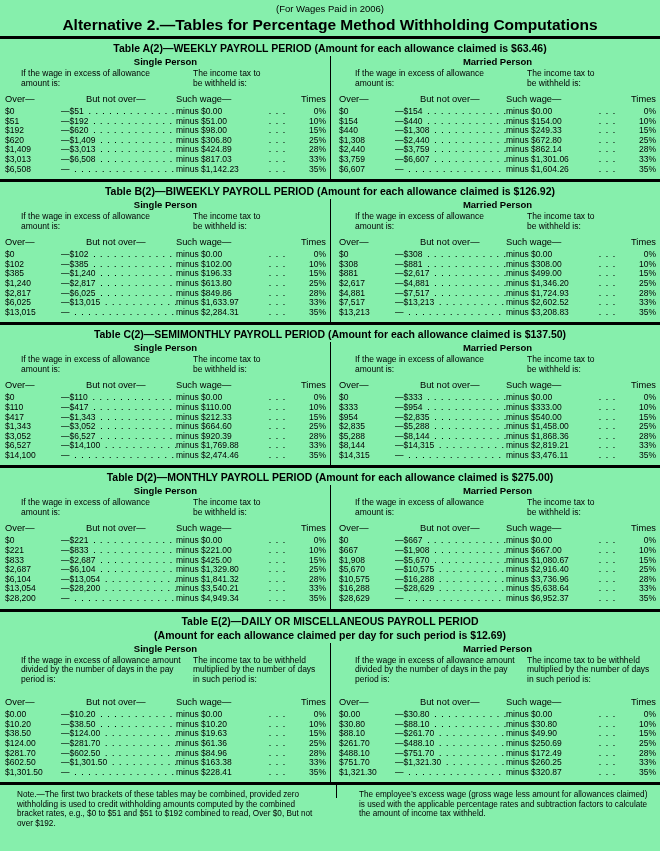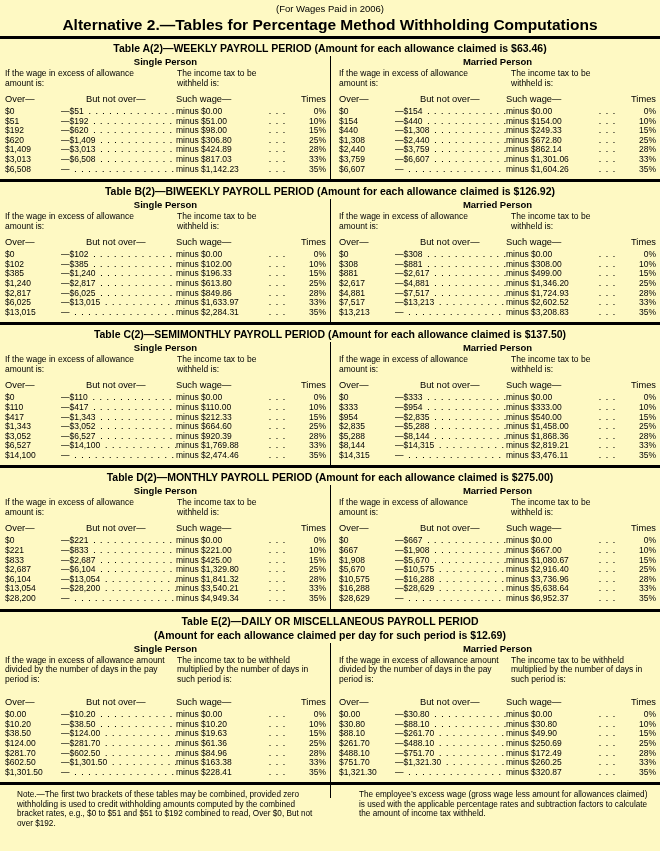--- a/index.html
+++ b/index.html
@@ -1,50 +1,50 @@
 <!DOCTYPE html>
 <html><head>
 <meta charset="utf-8">
 <style>
   * { margin:0; padding:0; box-sizing:border-box; }
   html,body { background:#e8e8e8; }
   .page {
-    width:660px; height:851px; margin:0 auto; background:#fef9c3; color:#000;
+    width:660px; height:851px; margin:0 auto; background:#86efac; color:#000;
     font-family:"Liberation Sans","DejaVu Sans",sans-serif;
     overflow:hidden; position:relative; padding-top:3px;
   }
   .doc-subtitle { text-align:center; font-size:9.5px; line-height:12px; }
   .doc-title { text-align:center; font-size:15.5px; font-weight:bold; line-height:19px; padding-bottom:2px; }
   .rule { height:3px; background:#000; }
   .ttitle { text-align:center; font-size:10.5px; font-weight:bold; padding:3px 0 2px 0; }
   .ttitle2 { text-align:center; font-size:10.5px; font-weight:bold; padding:0 0 2px 0; }
   .halves { display:flex; }
   .half { width:50%; padding:0 4px 5px 5px; }
   .half.married { border-left:1px solid #000; padding-left:8px; }
   .person { text-align:center; font-size:9.5px; font-weight:bold; line-height:12px; }
-  .conds { display:flex; margin:1px 0 5px 0; font-size:8.5px; line-height:9.5px; }
+  .conds { display:flex; margin:1px 0 5px 16px; font-size:8.5px; line-height:9.5px; }
   .cond.left { flex:0 0 172px; padding-right:42px; }
   .cond.right { flex:1; padding-right:56px; }
   .daily .cond.left { padding-right:12px; }
   .daily .cond.right { padding-right:4px; }
   .daily .conds { margin-bottom:12px; }
   .colhead { display:flex; font-size:9.3px; line-height:12px; margin-bottom:2px; }
   .colhead .c-over { flex:0 0 56px; }
   .colhead .h-bn { flex:1;padding-left:25px; }
   .colhead .h-such { flex:0 0 114px; }
   .colhead .h-times { flex:0 0 36px; text-align:right; }
   .trow { display:flex; align-items:baseline; font-size:8.5px; line-height:9.6px; }
   .trow .c-over { flex:0 0 56px; white-space:nowrap; }
   .trow .bn-wrap { flex:1; display:flex; align-items:baseline; overflow:hidden; }
   .trow .c-butnot { white-space:nowrap; }
   .trow .leader { flex:1; overflow:hidden; white-space:nowrap; letter-spacing:5px; padding-left:5px; font-weight:bold; font-size:7px; }
   .trow .c-such { flex:0 0 88px; white-space:nowrap; }
   .trow .leader.l2 { flex:0 0 26px; }
   .trow .c-times { flex:0 0 36px; text-align:right; white-space:nowrap; }
-  .notes { display:flex; padding:5px 5px 0 17px; position:relative; }
+  .notes { display:flex; padding:5px 5px 0 5px; position:relative;margin-left:12px; }
   .notes .stub { position:absolute; left:50%; top:0; width:1px; height:13px; background:#000; }
   .note { font-size:8.2px; line-height:9.6px; }
   .note.left { flex:0 0 330px; padding-right:28px; }
   .note.right { flex:1; padding-left:12px; padding-right:6px; }
 </style>
 </head>
 <body>
 
 <div class="page">
 

